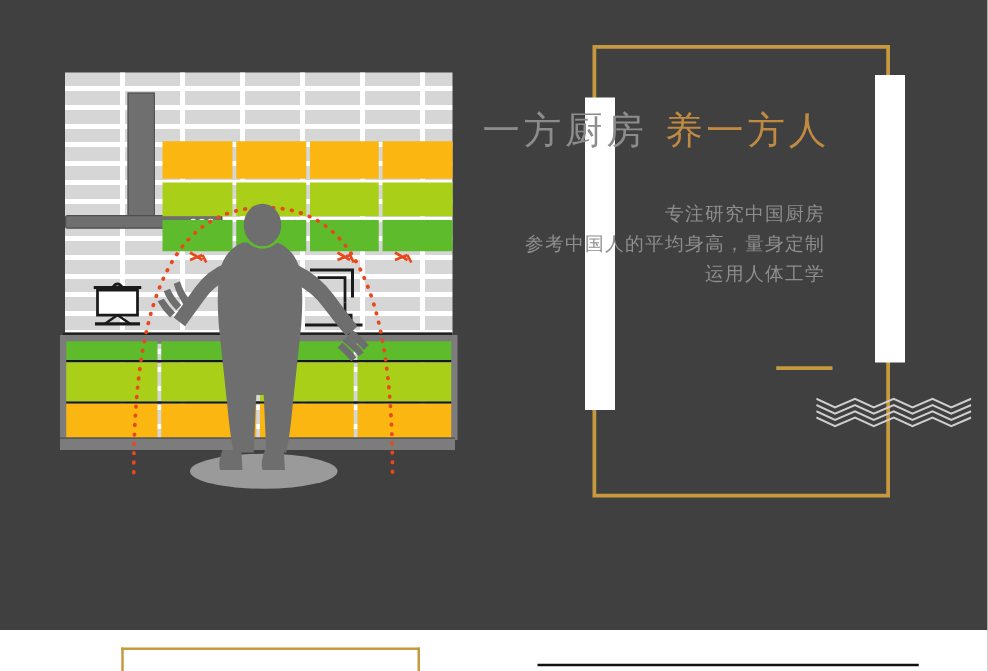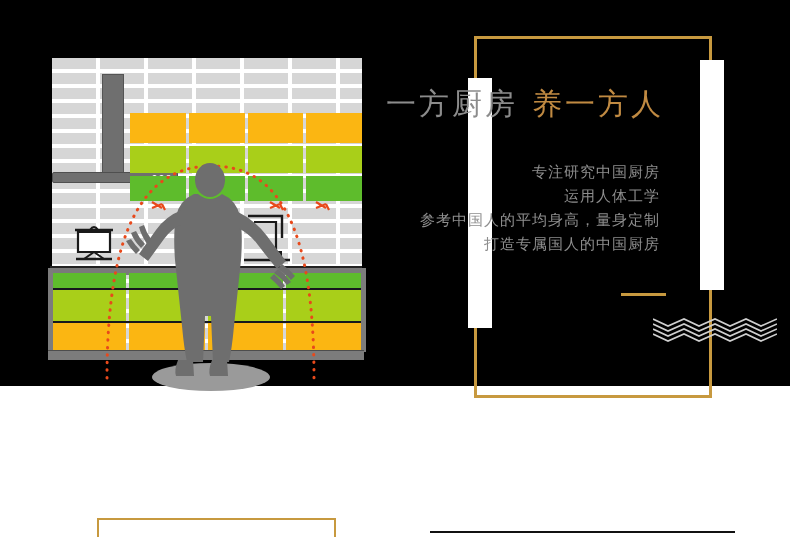--- a/index.html
+++ b/index.html
@@ -12,22 +12,22 @@
     height: 537px;
     position: relative;
     overflow: hidden;
     font-family: "Liberation Sans", sans-serif;
   }
 
   #stage {
     position: absolute;
     left: 0; top: 0;
     width: 790px;
-    height: 386px;
-    background: #000000;
+    height: 504px;
+    background: #404040;
   }
 
   
   .illu {
     position: absolute;
     left: 52px;
     top: 58px;
     width: 310px;
     height: 335px;
   }
@@ -416,23 +416,22 @@
   <div class="goldframe"></div>
   <div class="frame-mask-top"></div>
   <div class="frame-mask-right"></div>
 
   <div class="headline">
     <span class="h-gray">一方厨房</span><span class="h-gap"></span><span class="h-gold">养一方人</span>
   </div>
 
   <div class="subtext">
     <div>专注研究中国厨房</div>
+    <div>参考中国人的平均身高，量身定制</div>
     <div>运用人体工学</div>
-    <div>参考中国人的平均身高，量身定制</div>
-    <div>打造专属国人的中国厨房</div>
   </div>
 
   <div class="gold-dash"></div>
 
   <svg class="waves" viewBox="0 0 124 30">
     <g fill="none" stroke="#cfcfcf" stroke-width="1.6">
       <path d="M0 6 L15 13 L31 6 L46 13 L62 6 L77 13 L93 6 L108 13 L124 6"></path>
       <path d="M0 11 L15 18 L31 11 L46 18 L62 11 L77 18 L93 11 L108 18 L124 11"></path>
       <path d="M0 16 L15 23 L31 16 L46 23 L62 16 L77 23 L93 16 L108 23 L124 16"></path>
       <path d="M0 21 L15 28 L31 21 L46 28 L62 21 L77 28 L93 21 L108 28 L124 21"></path>

